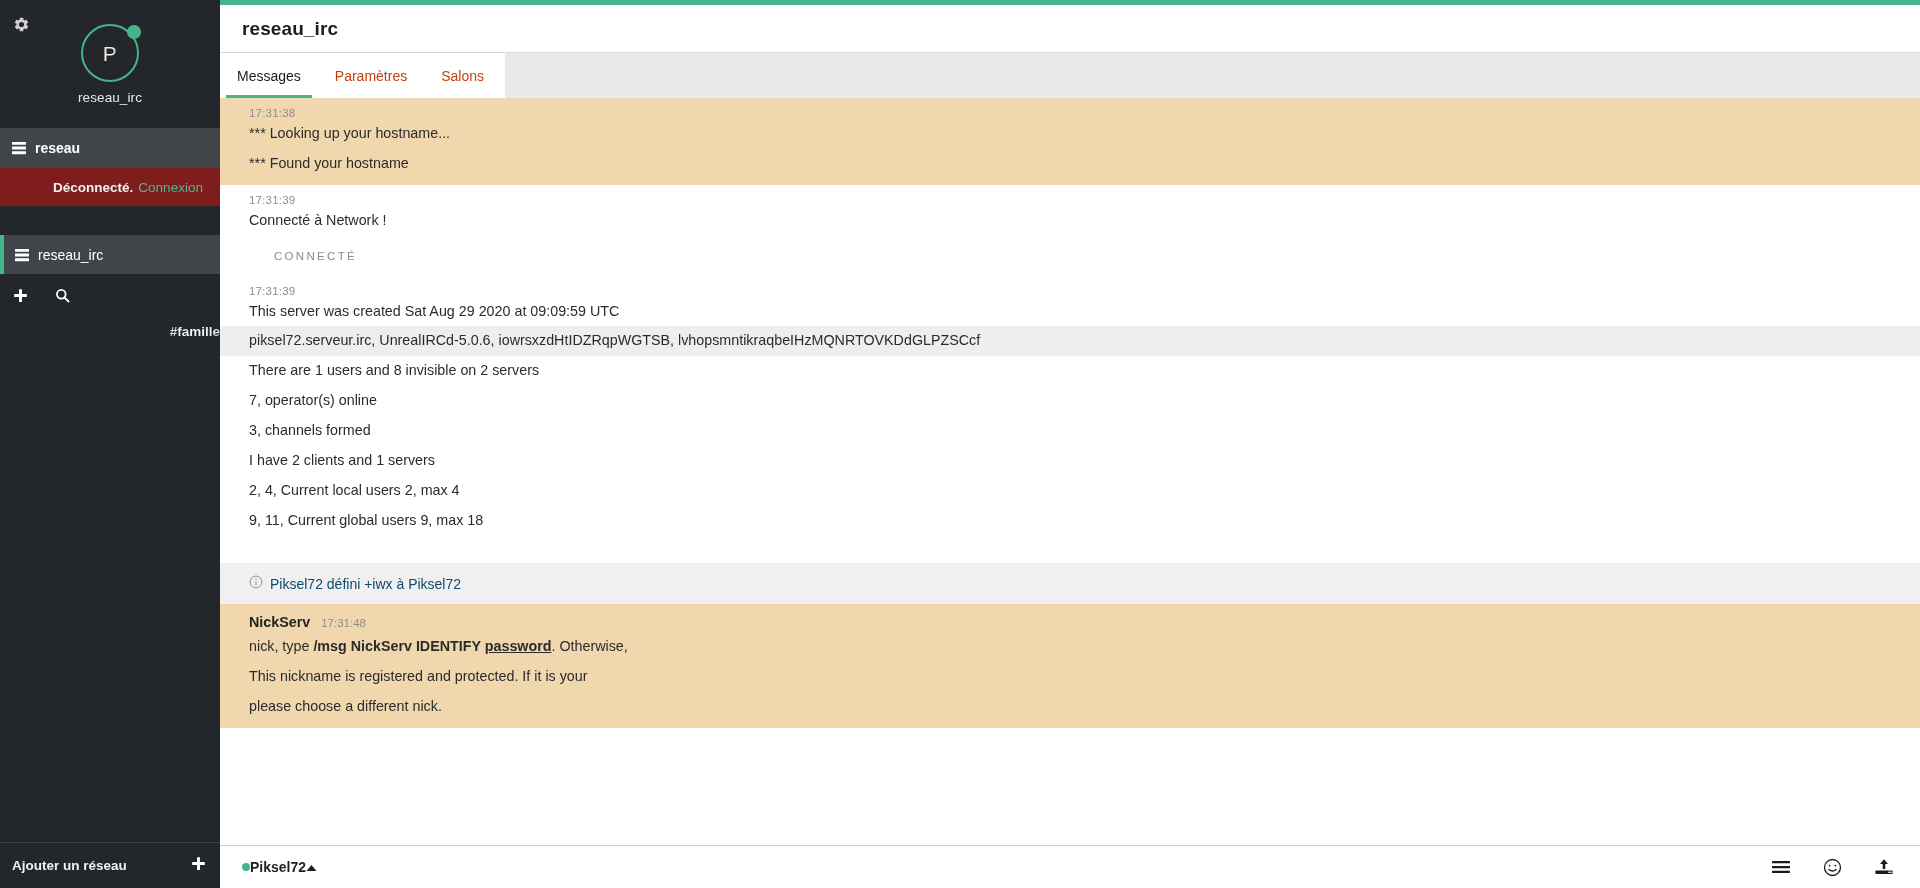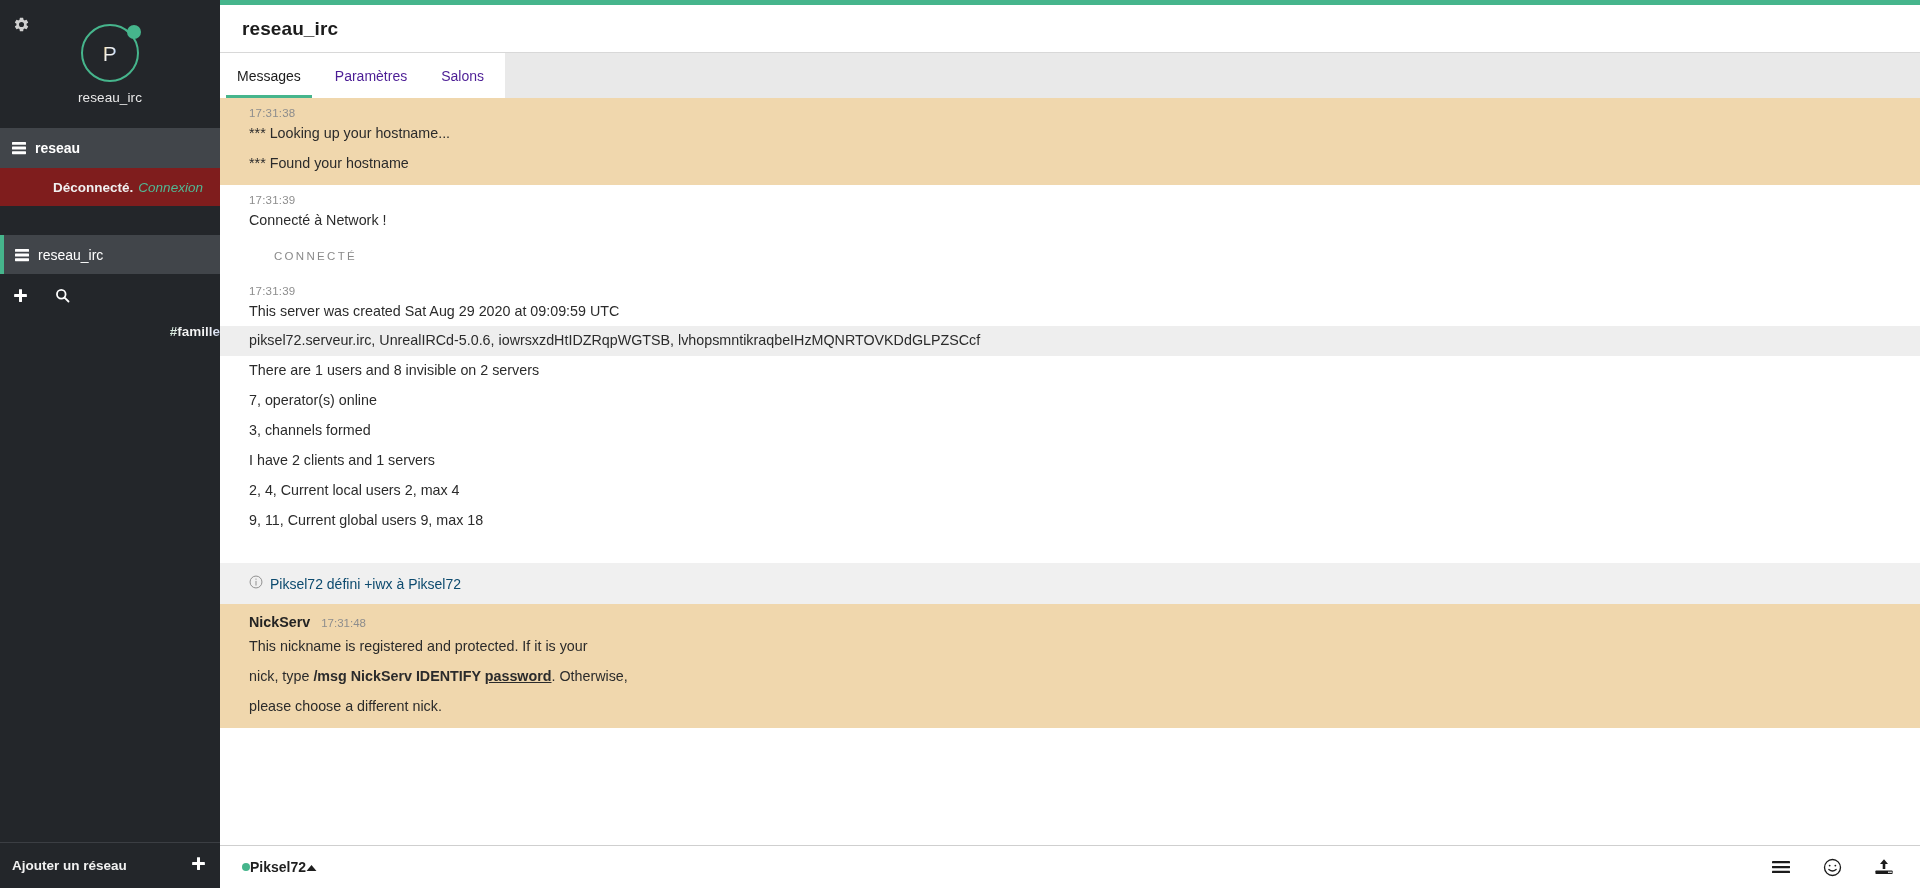--- a/index.html
+++ b/index.html
@@ -90,21 +90,21 @@
   }
   .status-row {
     background: #7f1d1d;
     height: 38px;
     display: flex; align-items: center; justify-content: center;
     font-size: 13.5px;
     cursor: default;
     padding-left: 36px;
   }
   .status-row .disc { color: #f0f0f0; font-weight: bold; }
-  .status-row .conn { color: #51b894; margin-left: 5px; cursor: pointer; font-style: italic; }
+  .status-row .conn { color: #51b894; margin-left: 5px; cursor: pointer; }
 
   .gap-dark { height: 29px; background: #23262a; }
 
   .chan-row {
     height: 39px;
     background: #41454a;
     border-left: 4px solid #46b58c;
     display: flex; align-items: center;
     padding-left: 11px;
     cursor: pointer;
@@ -188,21 +188,21 @@
   .tabs-bg {
     background: #ffffff;
     display: flex;
     align-items: stretch;
     padding: 0 4px 0 0;
   }
   .tab {
     padding: 0 17px;
     display: flex; align-items: center;
     font-size: 14px;
-    color: #4c1d95;
+    color: #c2410c;
     cursor: pointer;
     position: relative;
   }
   .tab.active { color: #1c1c1c; }
   .tab.active::after {
     content: "";
     position: absolute;
     left: 6px; right: 6px; bottom: 0;
     height: 3px;
     background: #46b58c;
@@ -433,24 +433,24 @@
           </span>
           <span>Piksel72 défini +iwx à Piksel72</span>
         </div>
       </div>
 
       <div class="msg-group grp-highlight">
         <div class="nick-head">
           <span class="nick-name">NickServ</span>
           <span class="nick-ts">17:31:48</span>
         </div>
-        <div class="line">This nickname is registered and protected.  If it is your</div>
         <div class="line">
           <span>nick, type </span><span class="b">/msg NickServ IDENTIFY </span><span class="b u">password</span><span>.  Otherwise,</span>
         </div>
+        <div class="line">This nickname is registered and protected.  If it is your</div>
         <div class="line last">please choose a different nick.</div>
       </div>
 
       <div style="height:40px;background:#ffffff;"></div>
     </div>
 
     <div class="composer">
       <div class="nick-selector">
         <span class="nick-dot"></span>
         <span class="nick-sel-label">Piksel72</span>

